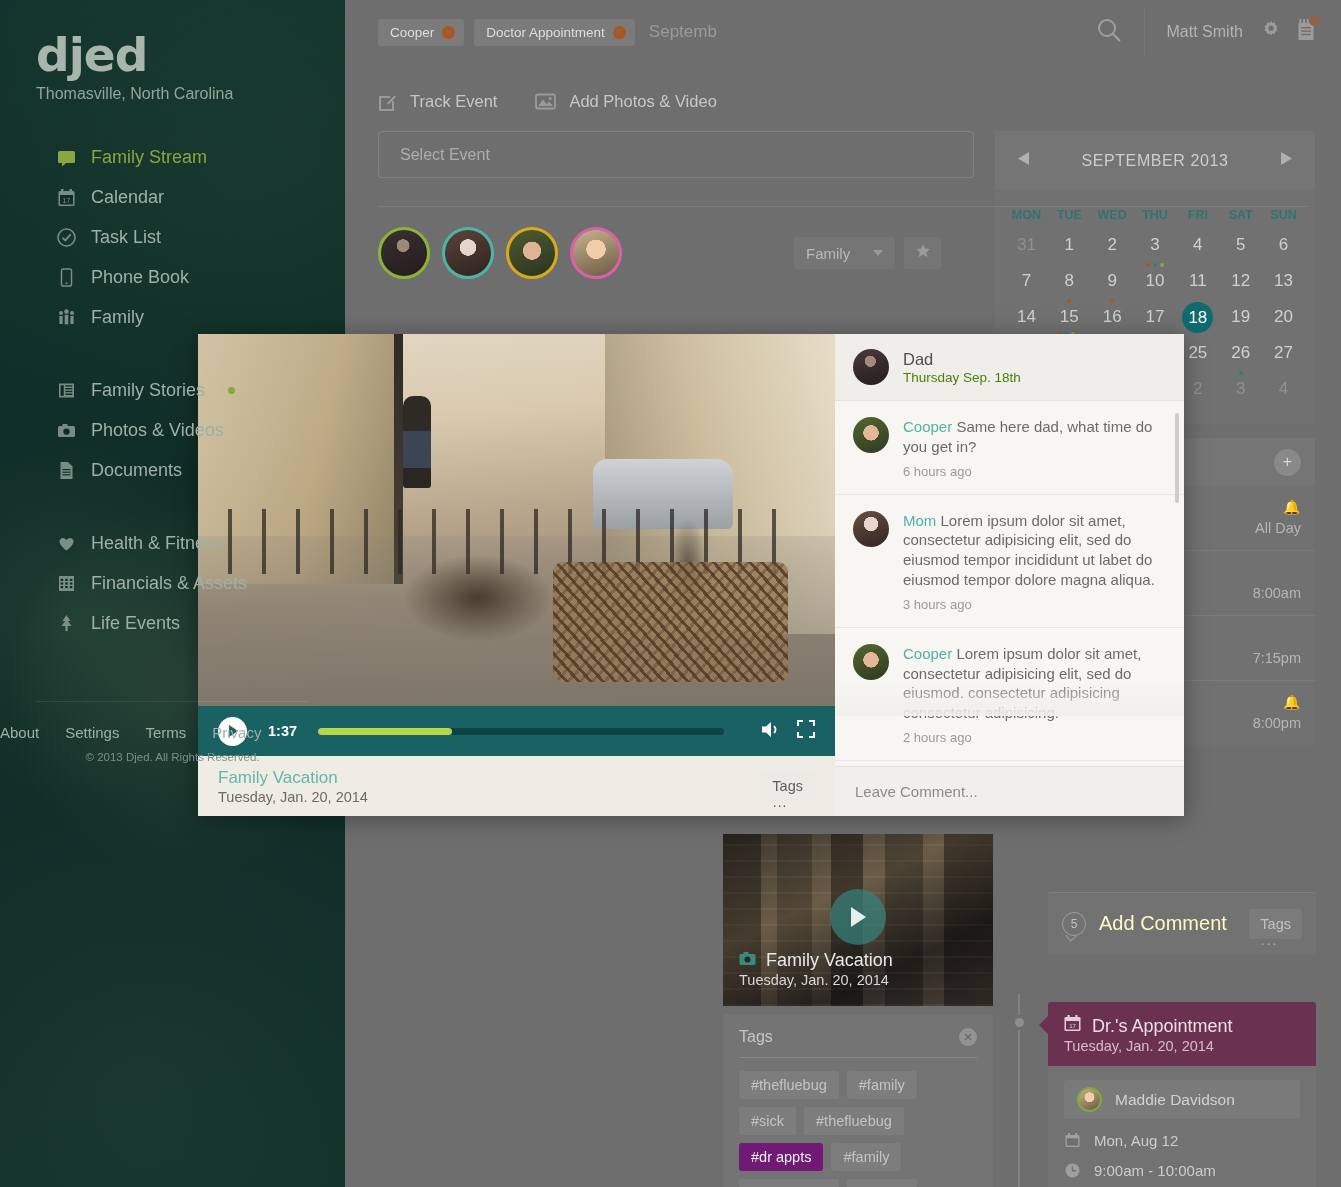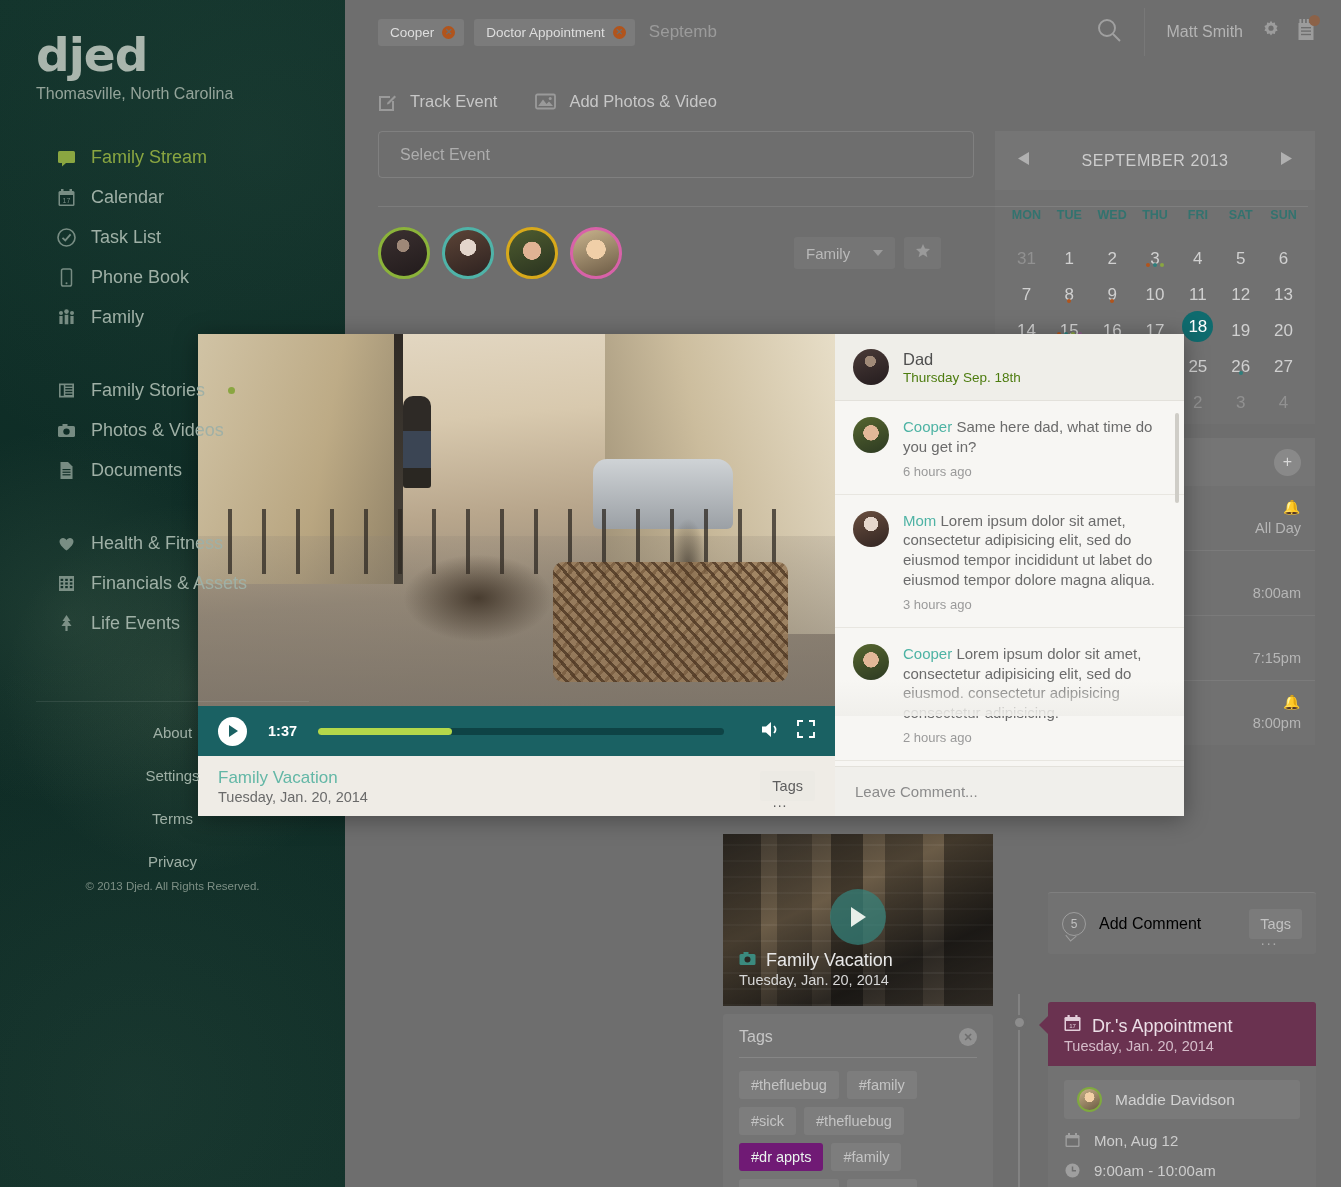--- a/index.html
+++ b/index.html
@@ -48,21 +48,21 @@
   .navitem .ico svg{ display:block; }
   .navitem.active{ color:#8aa641; }
   .navitem.active .ico{ opacity:1; }
   .navgap{ height:33px; }
   .dot-badge{ width:7px; height:7px; border-radius:50%; background:#8aa641; margin-left:8px; }
 
   .side-divider{
     margin:58px 36px 0 36px; height:1px; background:rgba(255,255,255,.09);
   }
   .side-footer{ margin-top:22px; text-align:center; }
-  .side-footer .links{ display:flex; justify-content:flex-start; gap:26px;flex-direction:column; }
+  .side-footer .links{ display:flex; justify-content:flex-start; gap:26px; }
   .side-footer .links span{ color:#9fb0a6; font-size:15px; cursor:pointer; }
   .side-footer .copy{ margin-top:10px; color:#7d8f85; font-size:11.5px; }
 
   
   #topbar{
     position:absolute; left:345px; top:0; width:996px; height:64px;
     background:#6e6e6e; display:flex; align-items:center;
   }
   .chip{
     display:flex; align-items:center; gap:8px;
@@ -186,21 +186,21 @@
   .bubble-count{
     width:24px;height:24px;border-radius:50%;
     border:1px solid rgba(255,255,255,.3); color:#c0c0c0; font-size:12px;
     display:flex;align-items:center;justify-content:center; position:relative;
   }
   .bubble-count:after{
     content:""; position:absolute; left:4px; bottom:-5px; width:7px;height:7px;
     border-right:1px solid rgba(255,255,255,.3); border-bottom:1px solid rgba(255,255,255,.3);
     transform:rotate(50deg); background:transparent;
   }
-  .addcomment .ac-lbl{ margin-left:13px; color:#000000; font-size:16px; }
+  .addcomment .ac-lbl{ margin-left:13px; color:#fef9c3; font-size:20px; }
   .tagsbtn{
     margin-left:auto; background:rgba(255,255,255,.07); border-radius:3px;
     padding:7px 11px; color:#c2c2c2; font-size:14.5px; display:flex; align-items:center; gap:7px; cursor:pointer;
   }
   .tagsbtn .dots{ letter-spacing:1px; opacity:.7; }
 
   
   .apptline{
     position:absolute; left:673px; top:930px; width:2px; height:257px;
     background:rgba(255,255,255,.14);
@@ -238,21 +238,21 @@
   .calhead{
     background:rgba(255,255,255,.055); height:59px;
     display:flex; align-items:center; justify-content:center; position:relative;
     color:#cdcdcd; font-size:16px; letter-spacing:.6px;
   }
   .calarrow{ position:absolute; cursor:pointer; }
   .calarrow.l{ left:22px; } .calarrow.r{ right:22px; }
   .calgrid{ background:rgba(255,255,255,.025); padding:12px 10px 10px 10px; }
   .dowrow, .wkrow{ display:grid; grid-template-columns:repeat(7,1fr); }
   .dow{ text-align:center; color:#33736f; font-size:12.5px; font-weight:700; padding:6px 0 12px 0; }
-  .daycell{ position:relative; height:36px; display:flex; align-items:flex-end; justify-content:center; cursor:pointer;}
+  .daycell{ position:relative; height:36px; display:flex; align-items:flex-start; justify-content:center; cursor:pointer;}
   .daynum{ font-size:17px; color:#d0d0d0; line-height:22px; }
   .daycell.mute .daynum{ color:#919191; }
   .daycell.today .daynum{
     color:#fff; width:31px;height:31px;border-radius:50%; background:#0f6b6e;
     display:flex;align-items:center;justify-content:center; margin-top:-4px;
   }
   .dots{ position:absolute; bottom:3px; display:flex; gap:3px; }
   .dots.two{ flex-direction:column; gap:2px; bottom:0px; align-items:center; }
   .dots .r{ display:flex; gap:3px; }
   .d{ width:4px;height:4px;border-radius:50%; }

